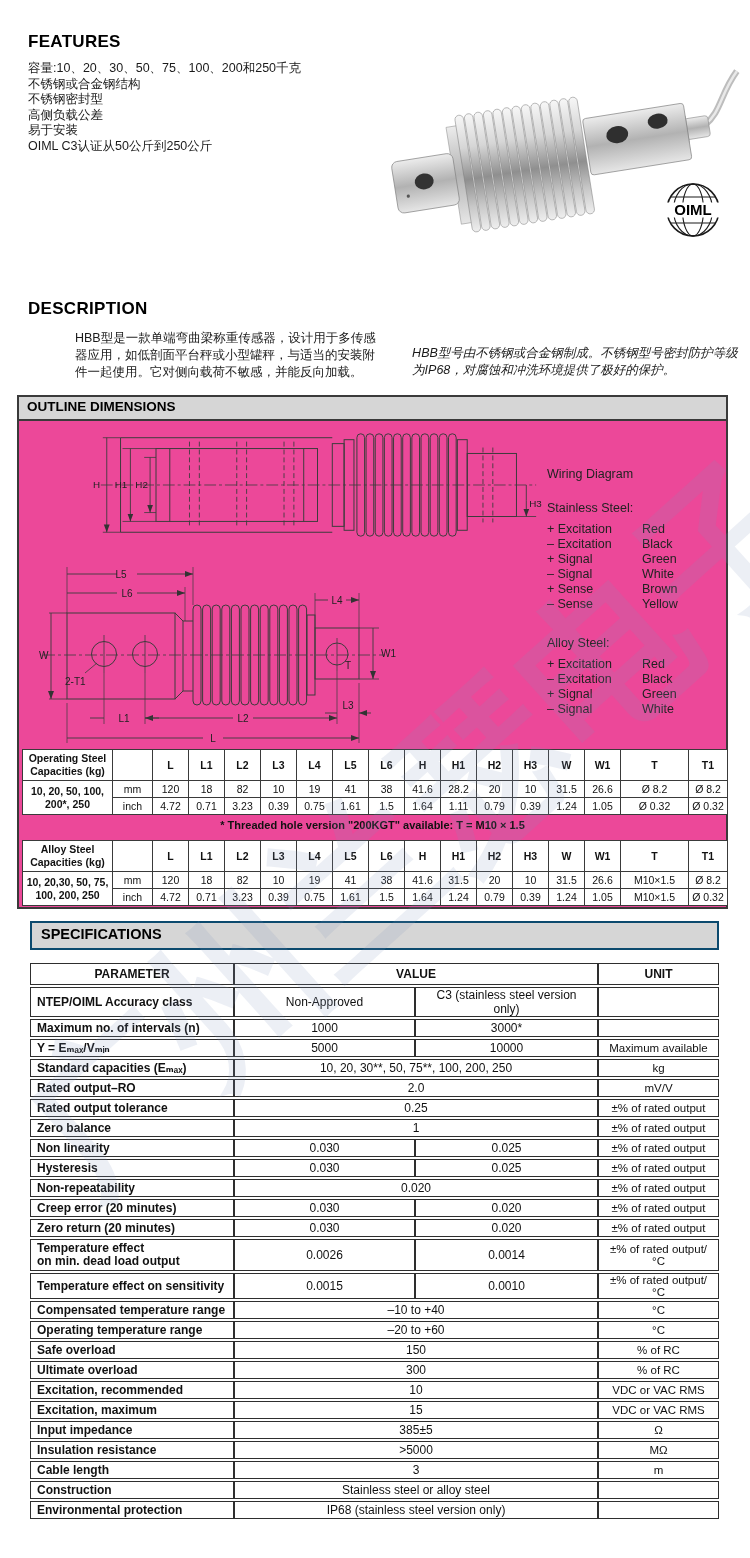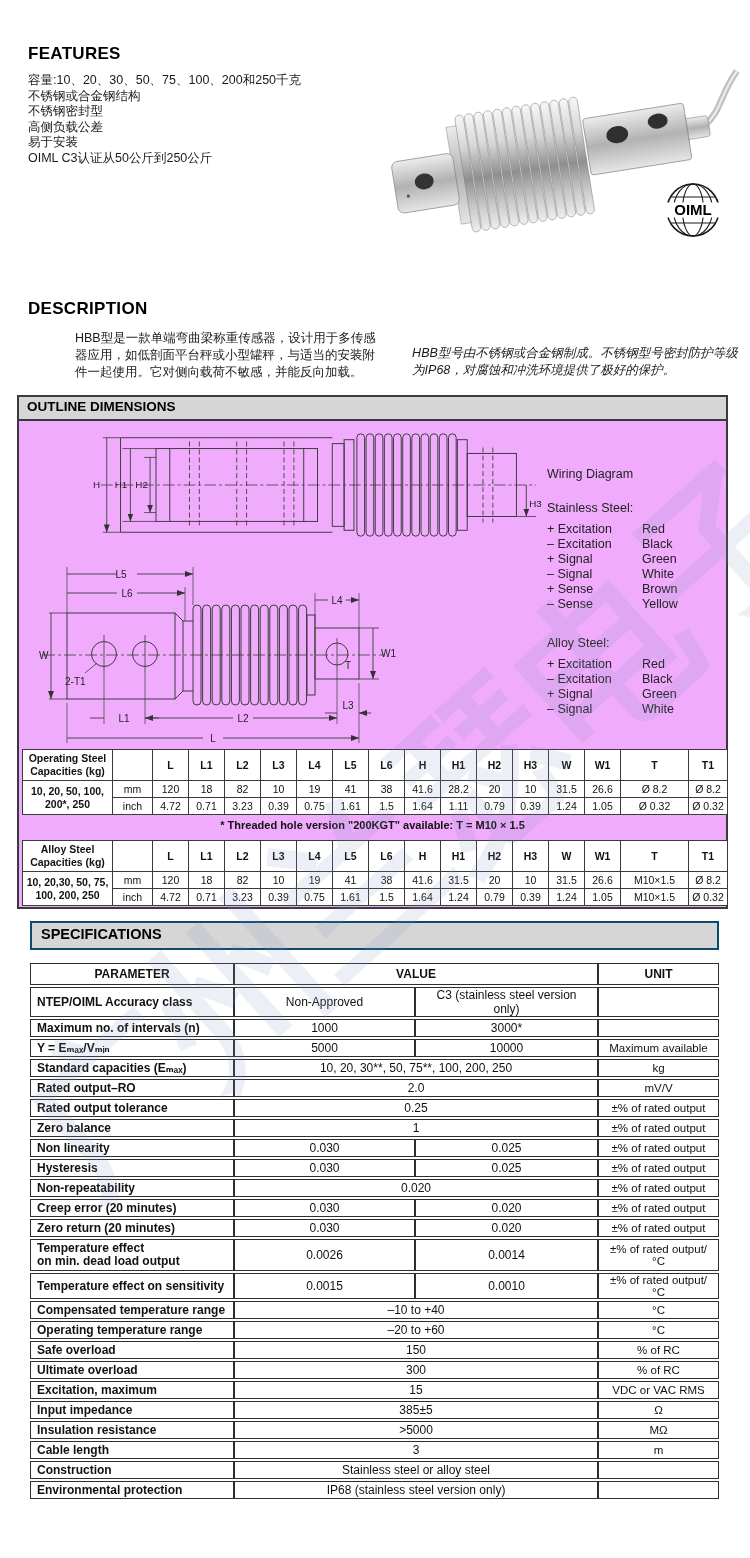--- a/index.html
+++ b/index.html
@@ -2,34 +2,34 @@
 <html><head>
 <meta charset="utf-8">
 <style>
   html,body{margin:0;padding:0;background:#fff;}
   .page{position:relative;width:750px;height:1558px;background:#fff;overflow:hidden;
         font-family:"Liberation Sans","DejaVu Sans",sans-serif;color:#111;}
   .sec-title{font-size:17px;font-weight:bold;letter-spacing:.3px;color:#000;}
   .txt-line{font-size:12.5px;line-height:15.6px;color:#1a1a1a;}
   .cn{font-size:12.5px;line-height:17px;color:#1a1a1a;}
 
-  .features{position:absolute;left:28px;top:44px;width:340px;}
+  .features{position:absolute;left:28px;top:32px;width:340px;}
   .features .list{margin-top:9px;}
   .applications{position:absolute;left:28px;top:180px;width:340px;}
   .applications .list{margin-top:9px;}
 
   .photo{position:absolute;left:375px;top:48px;width:370px;height:205px;}
 
   .description{position:absolute;left:28px;top:299px;width:712px;}
   .desc-cols{display:flex;gap:26px;margin-top:11px;margin-left:47px;}
   .desc-left{width:334px;}
   .desc-right{width:352px;padding-top:15px;font-style:italic;}
 
   .outline-box{position:absolute;left:17px;top:395px;width:711px;height:514px;
-               border:2px solid #3a3a3a;box-sizing:border-box;background:#f0abfc;}
+               border:2px solid #3a3a3a;box-sizing:border-box;background:#ec4899;}
   .bar{background:#d6d6d6;font-weight:bold;color:#000;}
   .outline-bar{position:absolute;left:0;top:0;right:0;height:20px;border-bottom:2px solid #3a3a3a;
                font-size:13.5px;padding:2px 0 0 8px;}
   .side-svg{position:absolute;left:72px;top:26px;}
   .top-svg{position:absolute;left:18px;top:146px;}
 
   .wiring{position:absolute;left:528px;top:70px;width:190px;font-size:12.5px;color:#222;}
   .wiring-title{margin-bottom:20px;}
   .wire-head{margin-bottom:7px;}
   .wire-row{display:grid;grid-template-columns:95px 1fr;line-height:15px;}
@@ -584,20 +584,25 @@
             <td class="spec-param">Safe overload</td>
             <td class="spec-val" colspan="2">150</td>
             <td class="spec-unit">% of RC</td>
           </tr>
           <tr>
             <td class="spec-param">Ultimate overload</td>
             <td class="spec-val" colspan="2">300</td>
             <td class="spec-unit">% of RC</td>
           </tr>
           <tr>
+            <td class="spec-param">Excitation, recommended</td>
+            <td class="spec-val" colspan="2">10</td>
+            <td class="spec-unit">VDC or VAC RMS</td>
+          </tr>
+          <tr>
             <td class="spec-param">Excitation, maximum</td>
             <td class="spec-val" colspan="2">15</td>
             <td class="spec-unit">VDC or VAC RMS</td>
           </tr>
           <tr>
             <td class="spec-param">Input impedance</td>
             <td class="spec-val" colspan="2">385±5</td>
             <td class="spec-unit">Ω</td>
           </tr>
           <tr>

